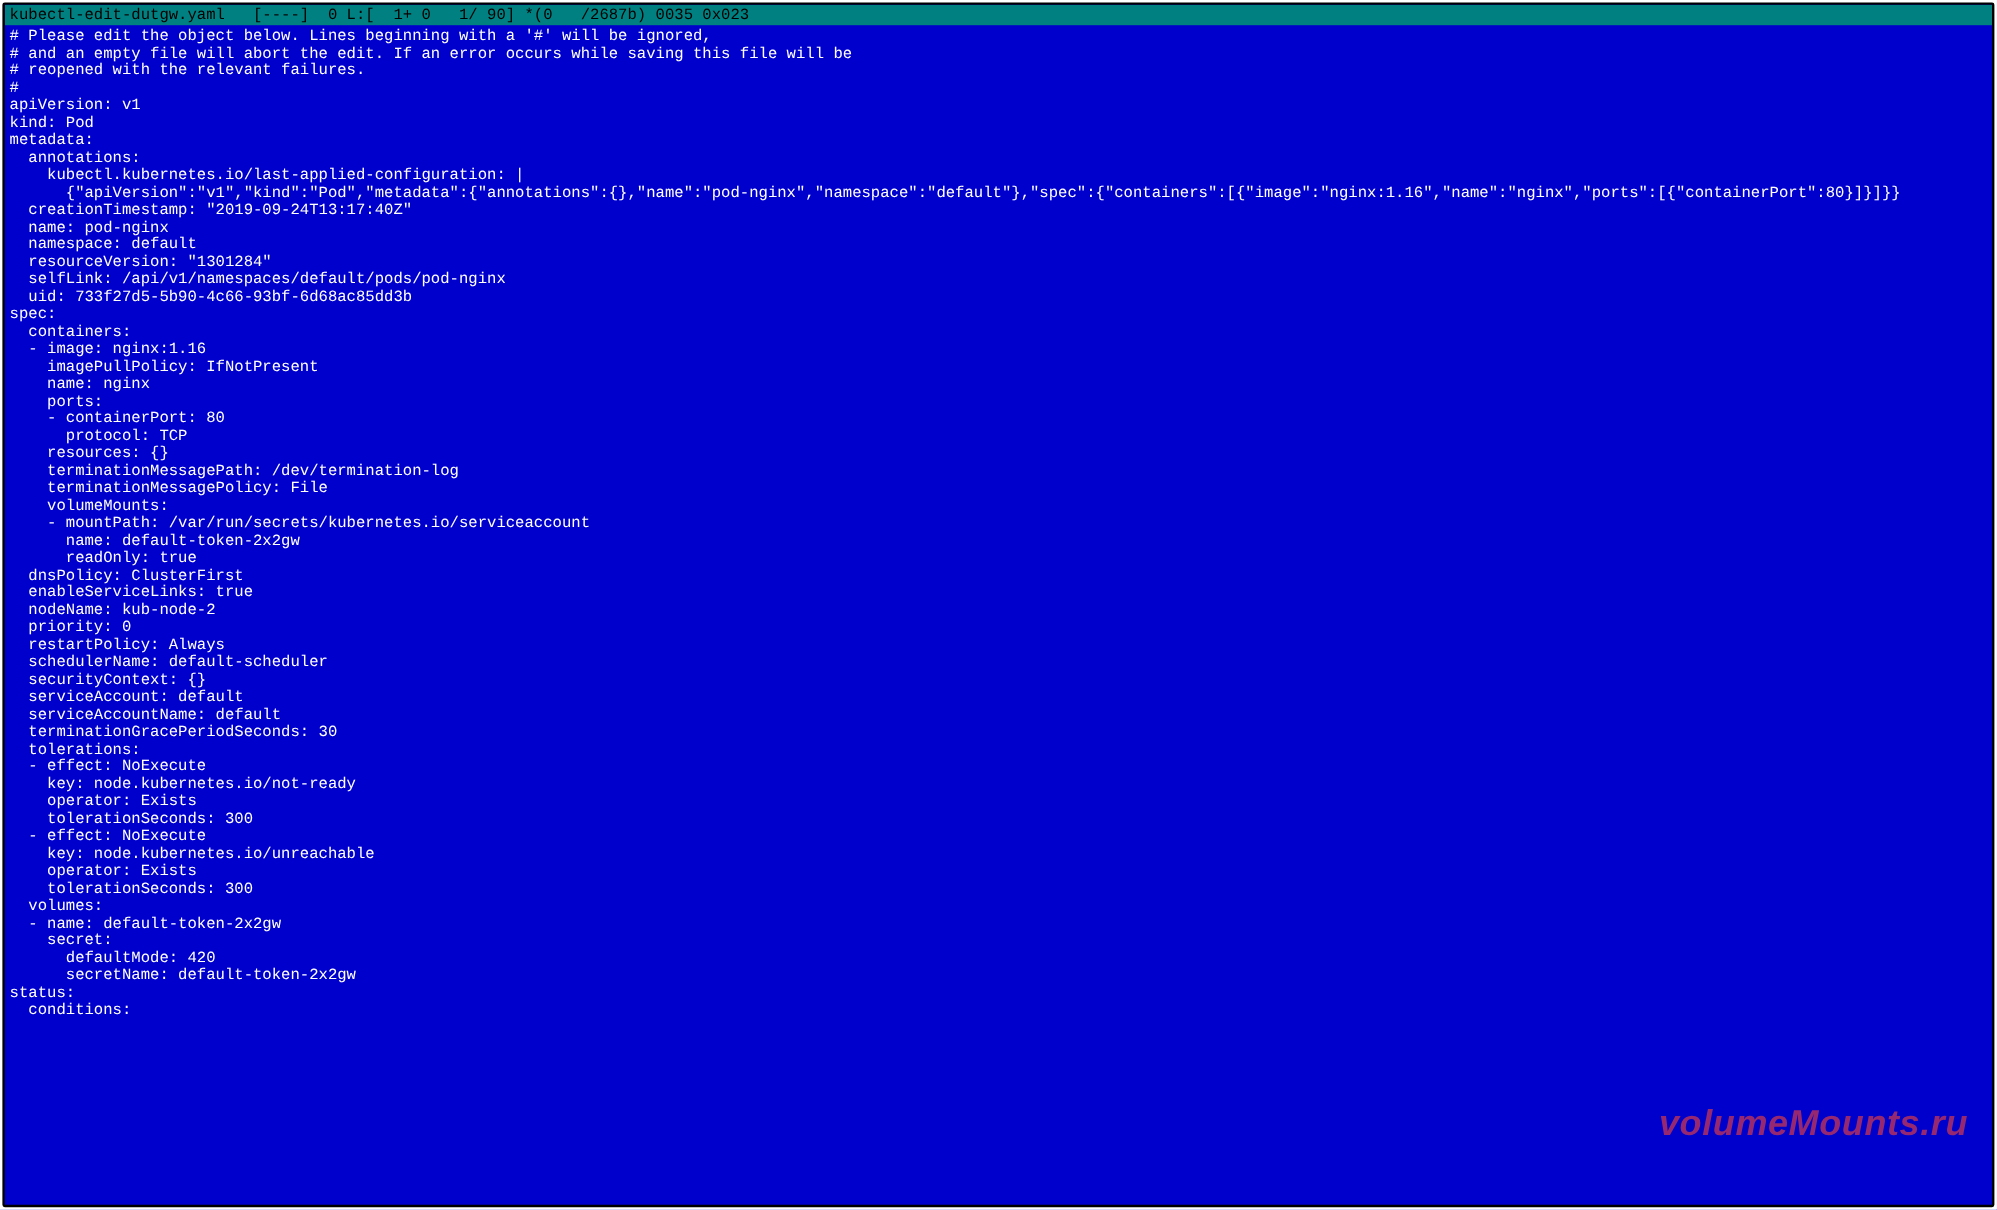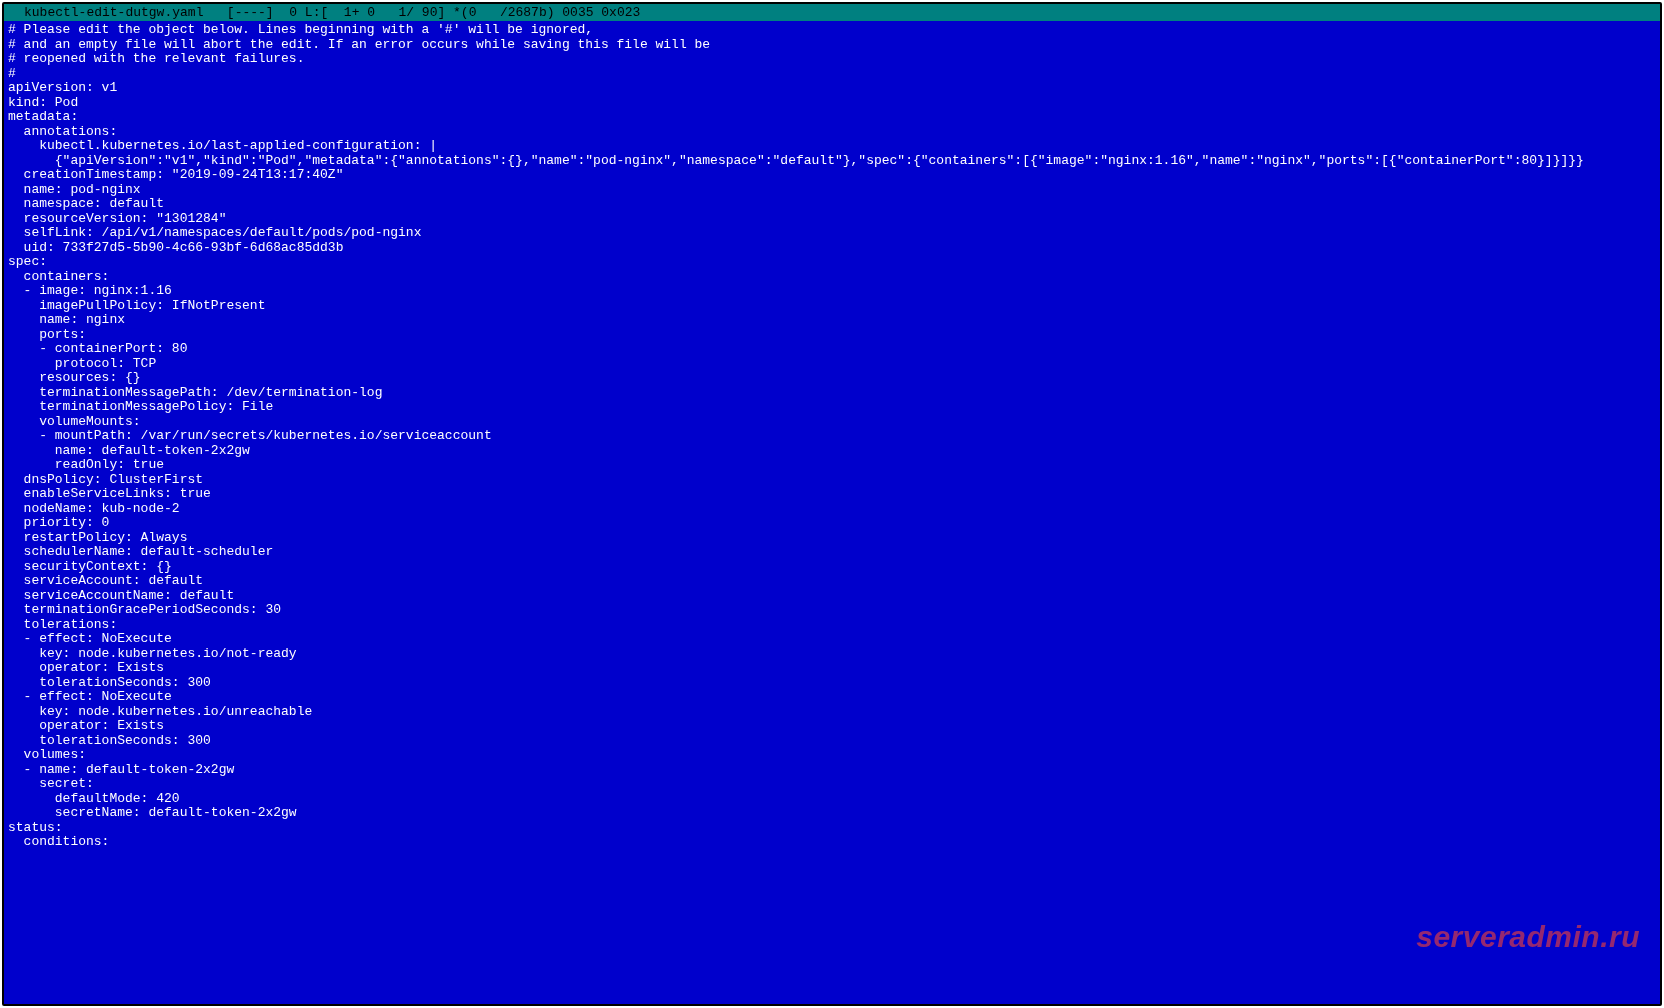--- a/index.html
+++ b/index.html
@@ -21,21 +21,21 @@
     bottom: 2px;
     border: 2px solid #000000;
     border-radius: 2px;
     background: #0000cc;
     box-sizing: border-box;
     overflow: hidden;
   }
   .titlebar {
     background: #008080;
     color: #000000;
-    padding: 1px 6px 1px 20px;
+    padding: 1px 6px 1px 4px;
     white-space: pre;
     font-family: "Courier New", monospace;
     font-size: 13px;
     line-height: 15px;
     height: 15px;
   }
   .editor {
     color: #ffffff;
     padding: 2px 4px 0 4px;
     white-space: pre;
@@ -57,14 +57,14 @@
     letter-spacing: 0.5px;
     pointer-events: none;
   }
 </style>
 </head>
 <body>
 
 <div class="frame">
   <div class="titlebar">kubectl-edit-dutgw.yaml   [----]  0 L:[  1+ 0   1/ 90] *(0   /2687b) 0035 0x023</div>
   <div class="editor" id="editor"><div># Please edit the object below. Lines beginning with a '#' will be ignored,</div><div># and an empty file will abort the edit. If an error occurs while saving this file will be</div><div># reopened with the relevant failures.</div><div>#</div><div>apiVersion: v1</div><div>kind: Pod</div><div>metadata:</div><div>  annotations:</div><div>    kubectl.kubernetes.io/last-applied-configuration: |</div><div>      {"apiVersion":"v1","kind":"Pod","metadata":{"annotations":{},"name":"pod-nginx","namespace":"default"},"spec":{"containers":[{"image":"nginx:1.16","name":"nginx","ports":[{"containerPort":80}]}]}}</div><div>  creationTimestamp: "2019-09-24T13:17:40Z"</div><div>  name: pod-nginx</div><div>  namespace: default</div><div>  resourceVersion: "1301284"</div><div>  selfLink: /api/v1/namespaces/default/pods/pod-nginx</div><div>  uid: 733f27d5-5b90-4c66-93bf-6d68ac85dd3b</div><div>spec:</div><div>  containers:</div><div>  - image: nginx:1.16</div><div>    imagePullPolicy: IfNotPresent</div><div>    name: nginx</div><div>    ports:</div><div>    - containerPort: 80</div><div>      protocol: TCP</div><div>    resources: {}</div><div>    terminationMessagePath: /dev/termination-log</div><div>    terminationMessagePolicy: File</div><div>    volumeMounts:</div><div>    - mountPath: /var/run/secrets/kubernetes.io/serviceaccount</div><div>      name: default-token-2x2gw</div><div>      readOnly: true</div><div>  dnsPolicy: ClusterFirst</div><div>  enableServiceLinks: true</div><div>  nodeName: kub-node-2</div><div>  priority: 0</div><div>  restartPolicy: Always</div><div>  schedulerName: default-scheduler</div><div>  securityContext: {}</div><div>  serviceAccount: default</div><div>  serviceAccountName: default</div><div>  terminationGracePeriodSeconds: 30</div><div>  tolerations:</div><div>  - effect: NoExecute</div><div>    key: node.kubernetes.io/not-ready</div><div>    operator: Exists</div><div>    tolerationSeconds: 300</div><div>  - effect: NoExecute</div><div>    key: node.kubernetes.io/unreachable</div><div>    operator: Exists</div><div>    tolerationSeconds: 300</div><div>  volumes:</div><div>  - name: default-token-2x2gw</div><div>    secret:</div><div>      defaultMode: 420</div><div>      secretName: default-token-2x2gw</div><div>status:</div><div>  conditions:</div></div>
-  <div class="watermark">serveradmin.ru</div>
+  <div class="watermark">volumeMounts.ru</div>
 </div>
 
 </body></html>

